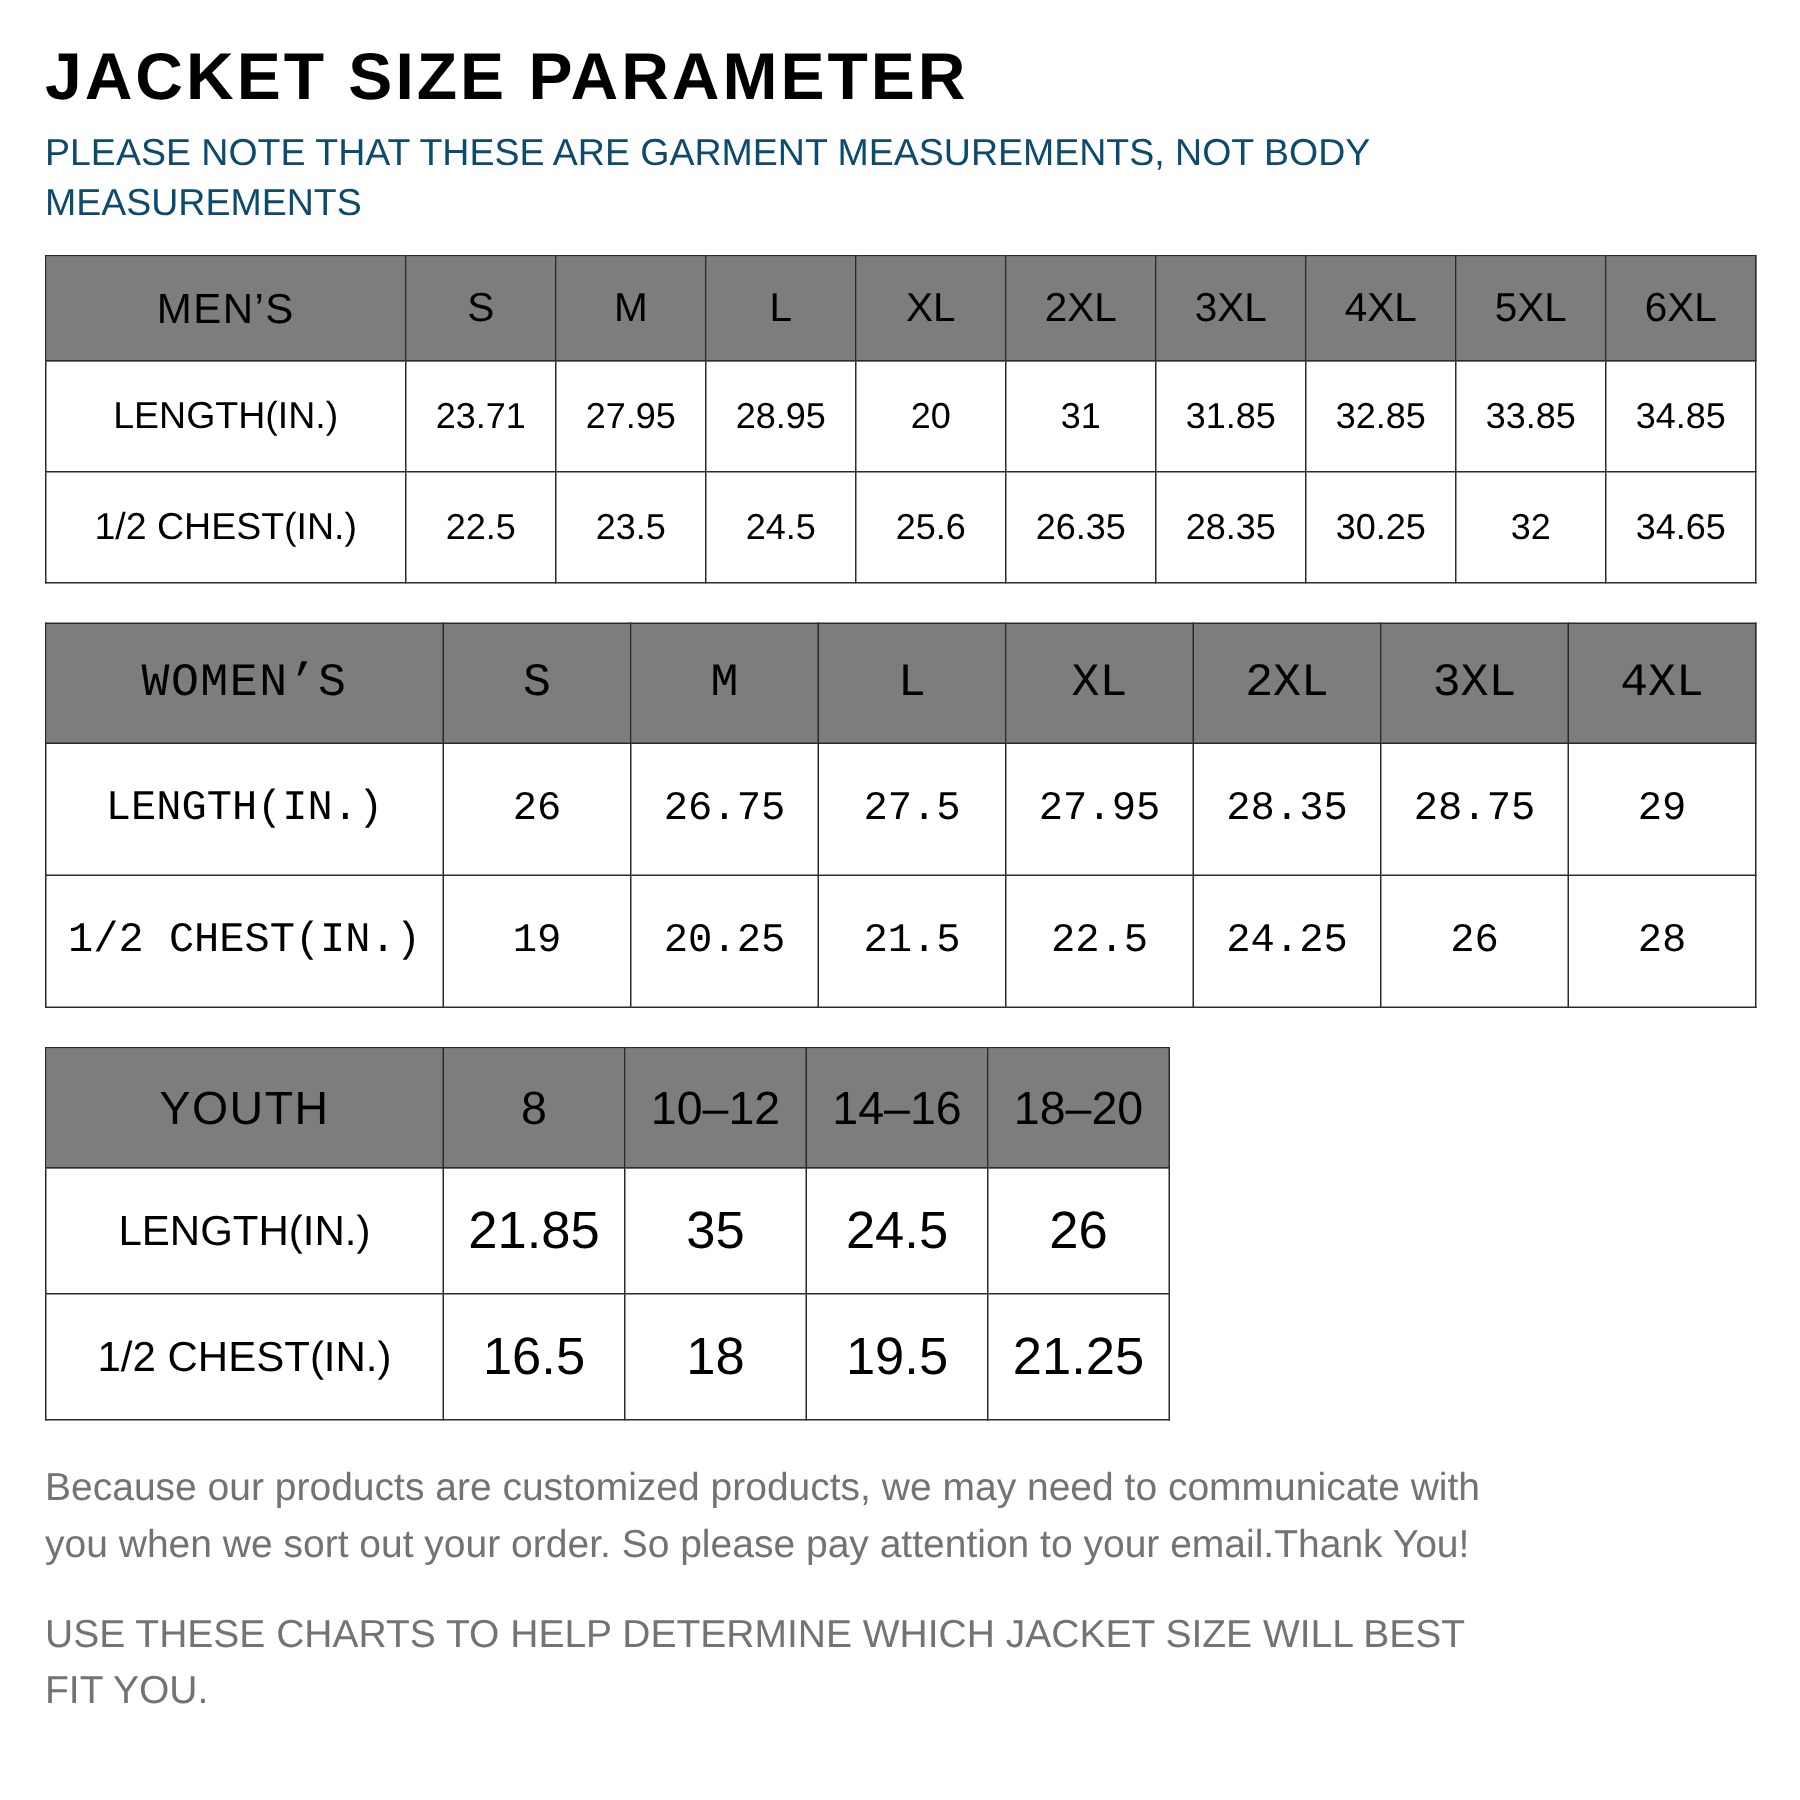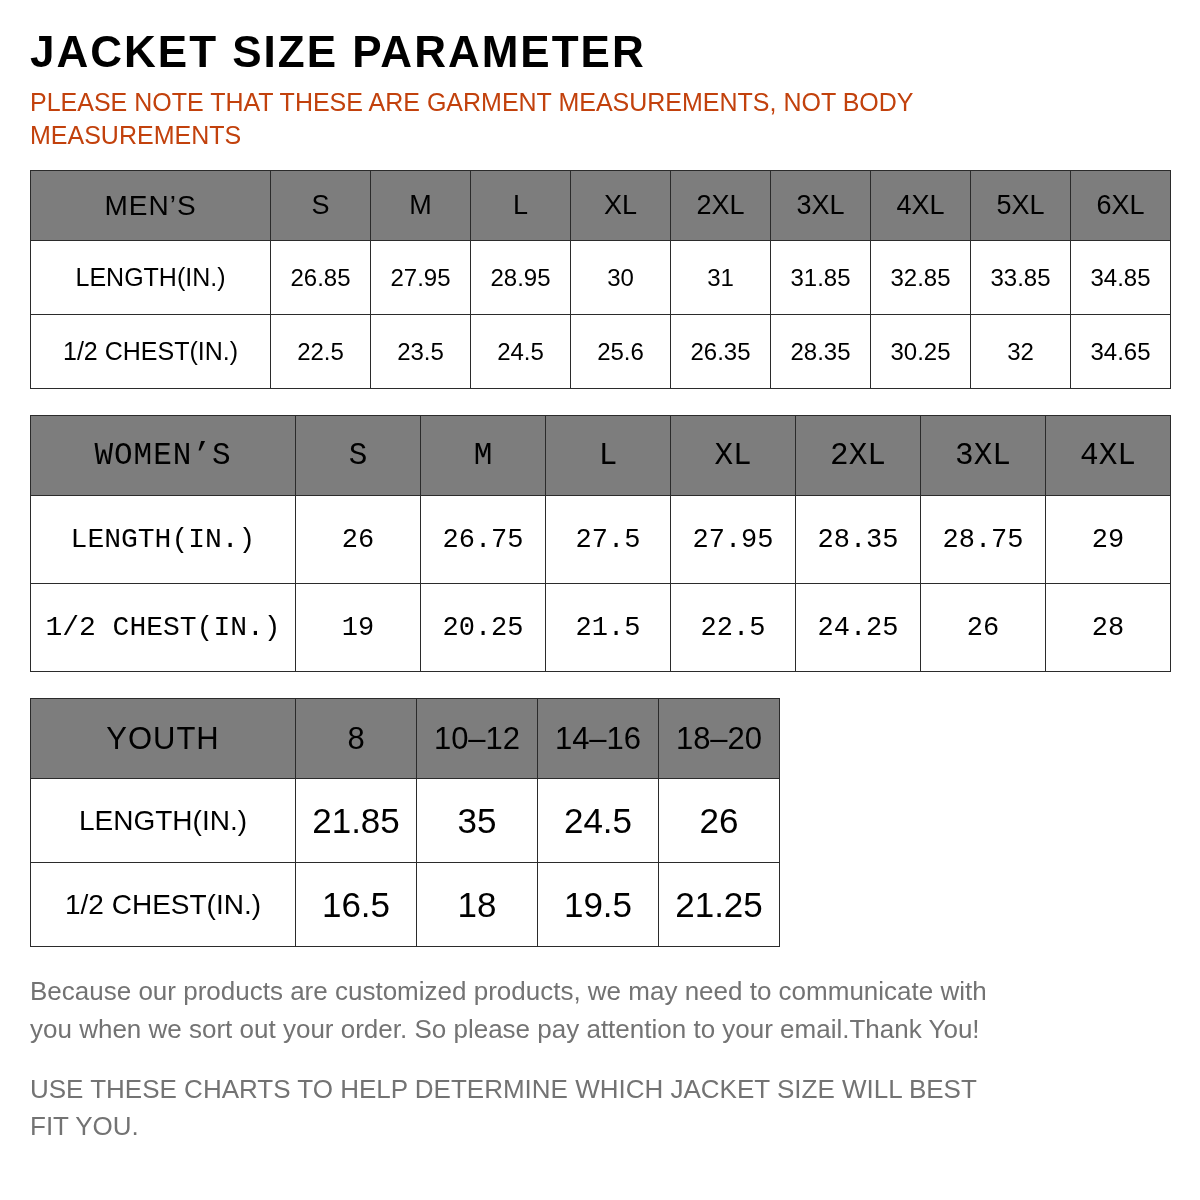--- a/index.html
+++ b/index.html
@@ -20,21 +20,21 @@
   }
   .title {
     font-size: 44px;
     font-weight: bold;
     letter-spacing: 2px;
     margin: 0 0 10px 0;
     line-height: 1.1;
     color: #000;
   }
   .note {
-    color: #c2410c;
+    color: #0c4a6e;
     font-size: 25px;
     line-height: 1.32;
     margin: 0 0 18px 0;
     max-width: 930px;
   }
   table.sizetable {
     border-collapse: collapse;
     table-layout: fixed;
     margin-bottom: 26px;
   }
@@ -107,24 +107,24 @@
           <td>L</td>
           <td>XL</td>
           <td>2XL</td>
           <td>3XL</td>
           <td>4XL</td>
           <td>5XL</td>
           <td>6XL</td>
         </tr>
         <tr>
           <td class="rowlabel">LENGTH(IN.)</td>
-          <td>26.85</td>
+          <td>23.71</td>
           <td>27.95</td>
           <td>28.95</td>
-          <td>30</td>
+          <td>20</td>
           <td>31</td>
           <td>31.85</td>
           <td>32.85</td>
           <td>33.85</td>
           <td>34.85</td>
         </tr>
         <tr>
           <td class="rowlabel">1/2 CHEST(IN.)</td>
           <td>22.5</td>
           <td>23.5</td>

